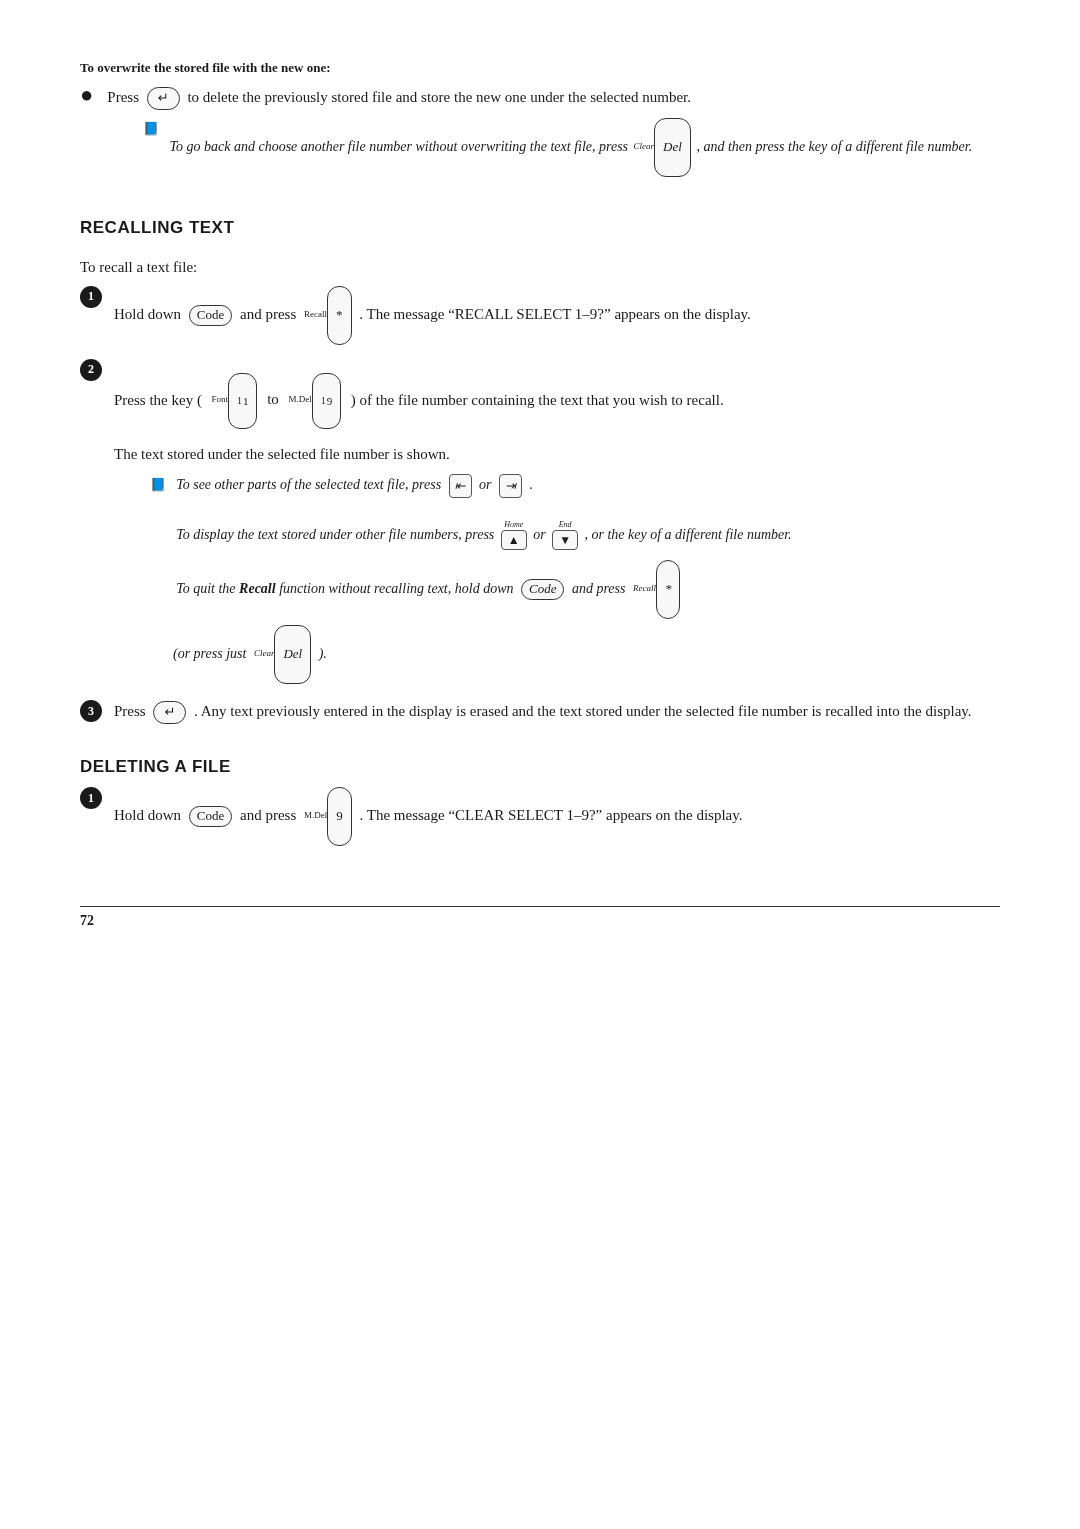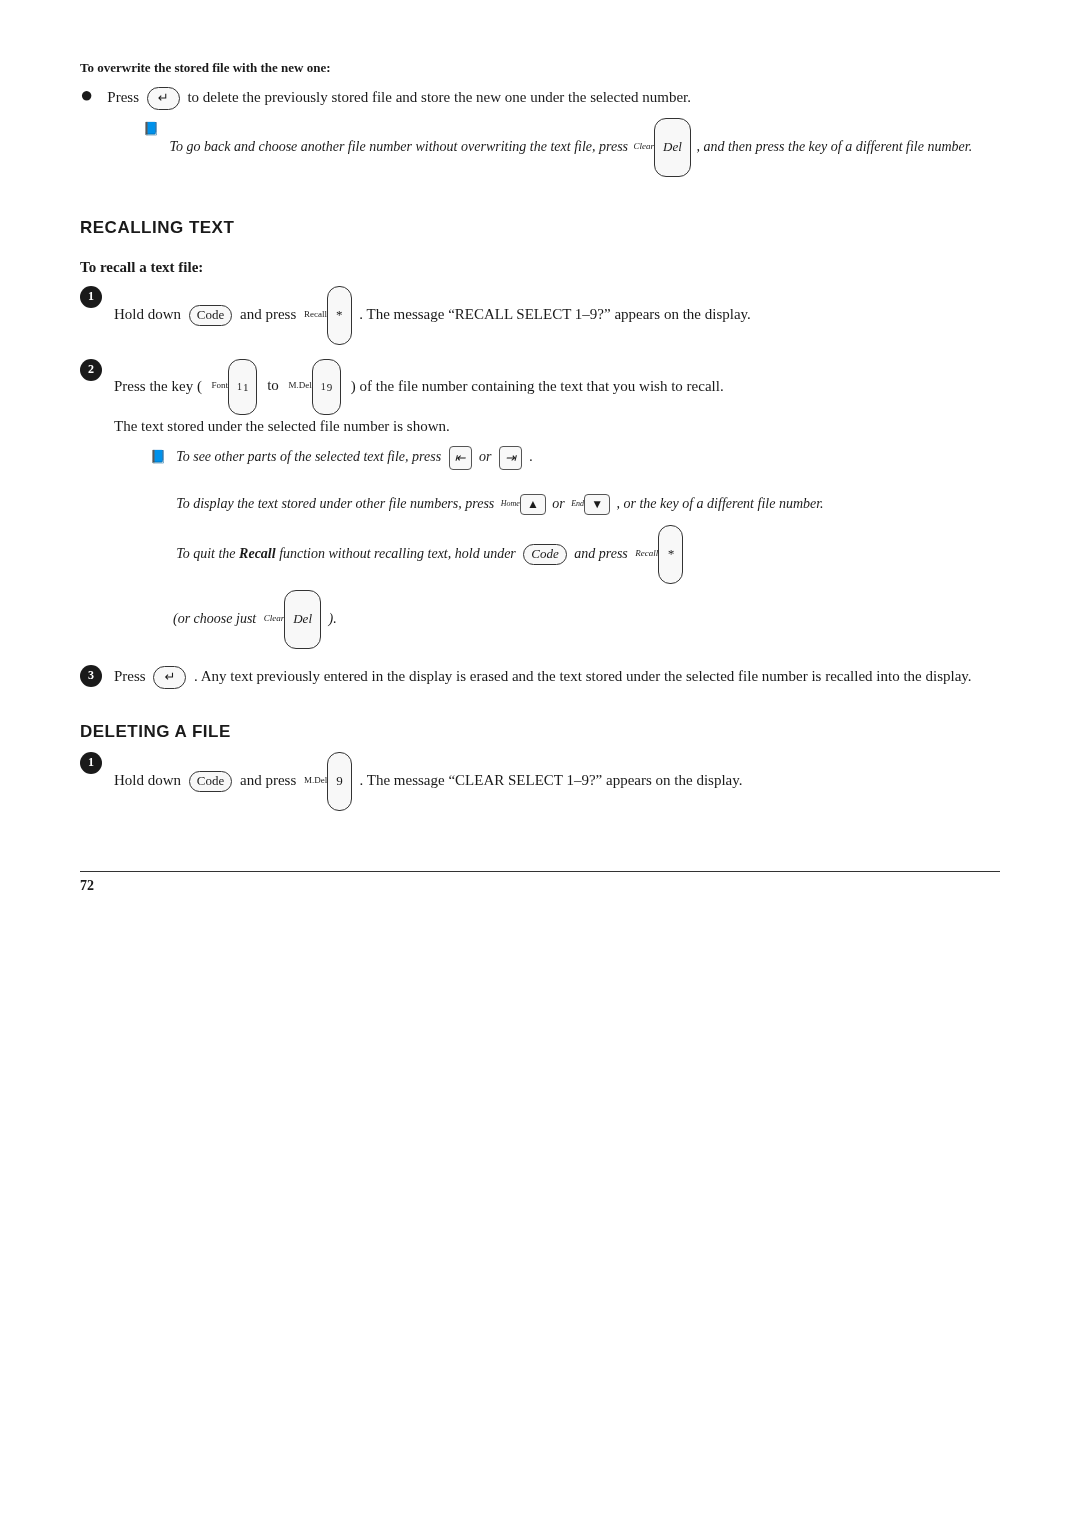--- a/index.html
+++ b/index.html
@@ -141,21 +141,21 @@
     .main-section-title {
       font-size: 17px;
       font-weight: bold;
       font-family: Arial, sans-serif;
       letter-spacing: 0.5px;
       margin-top: 33px;
       margin-bottom: 10px;
     }
 
     .sub-section-title {
-      font-weight: bold;
+      font-weight: normal;
       font-size: 15px;
       margin-bottom: 10px;
       margin-top: 21px;
     }
 
     
     .arrow-icon {
       display: inline-flex;
       align-items: center;
       justify-content: center;
@@ -163,21 +163,21 @@
       border-radius: 4px;
       padding: 1px 5px;
       font-size: 13px;
       vertical-align: middle;
       background: #f8f8f8;
     }
 
     
     .nav-key {
       display: inline-flex;
-      flex-direction: row;
+      flex-direction: column;
       align-items: center;
       vertical-align: middle;
       margin: 0 2px;
     }
 
     .nav-key-label {
       font-size: 8px;
       line-height: 1;
       margin-bottom: 1px;
     }
@@ -261,21 +261,21 @@
       </span>
       <span>. The message “RECALL SELECT 1–9?” appears on the display.</span>
     </div>
   </div>
 
   <div class="bullet-item" style="margin-bottom: 8px;">
     <span class="numbered-bullet">2</span>
     <div class="bullet-content">
       <span>Press the key (&nbsp;</span>
       
-      <span class="key-with-label" style="margin: 0 2px;">
+      <span class="key-with-label" style="margin: 14px 2px;">
         <span class="key-top-label">Font</span>
         <span class="key-circle">
           <span style="font-size:10px; vertical-align:super; margin-right:1px;">1</span>
             <span style="font-size:11px;">1</span>
         </span>
       </span>
       <span style="margin: 0 4px;">to</span>
       
       <span class="key-with-label" style="margin: 0 2px;">
         <span class="key-top-label">M.Del</span>
@@ -321,34 +321,34 @@
             </span>
             <span>, or the key of a different file number.</span>
           </span>
         </div>
 
         <div class="note-line" style="margin-top: 10px;">
           <span class="note-icon" style="visibility:hidden;">📘</span>
           <span class="note-text">
             <span>To quit the</span>
             <span class="bold-italic">Recall</span>
-            <span>function without recalling text, hold under</span>
+            <span>function without recalling text, hold down</span>
             <span class="key-btn" style="margin: 0 4px;">Code</span>
             <span>and press</span>
             
             <span class="key-with-label" style="margin: 0 4px;">
               <span class="key-top-label">Recall</span>
               <span class="key-circle">*</span>
             </span>
           </span>
         </div>
 
         <div class="note-line" style="margin-top: 4px; margin-left: 23px;">
           <span class="note-text">
-            <span>(or choose just</span>
+            <span>(or press just</span>
             <span class="key-with-label" style="margin: 0 4px;">
               <span class="key-top-label">Clear</span>
               <span class="key-circle">Del</span>
             </span>
             <span>).</span>
           </span>
         </div>
       </div>
     </div>
   </div>

